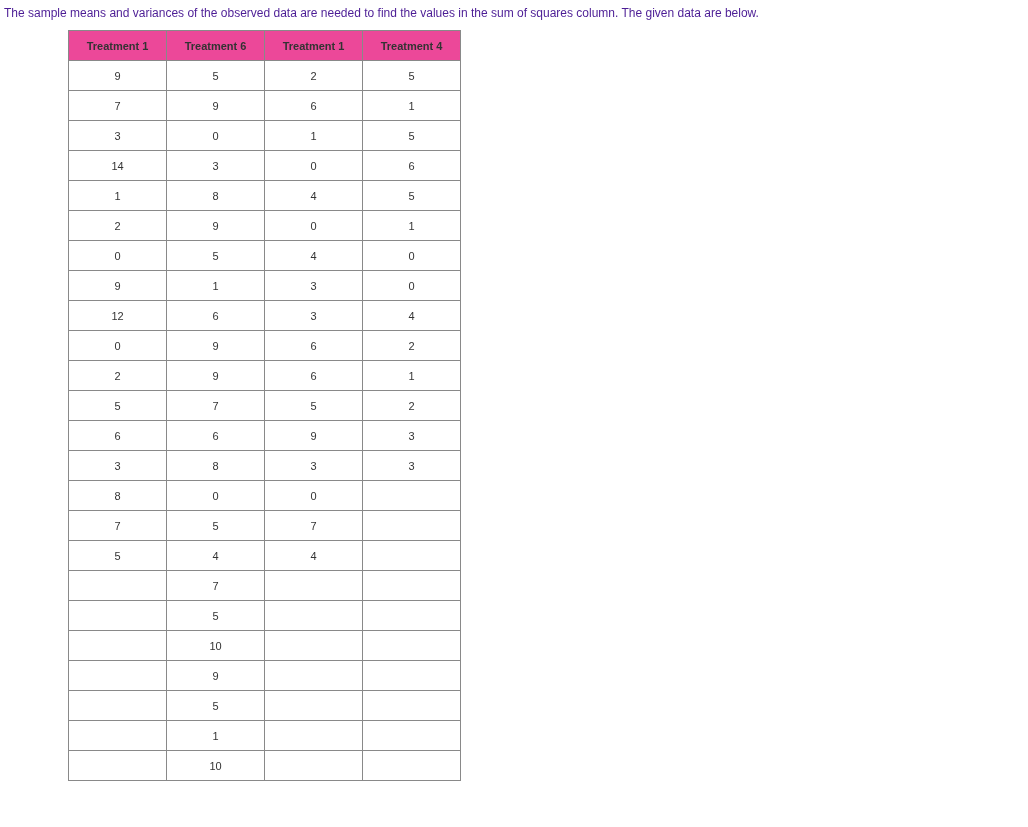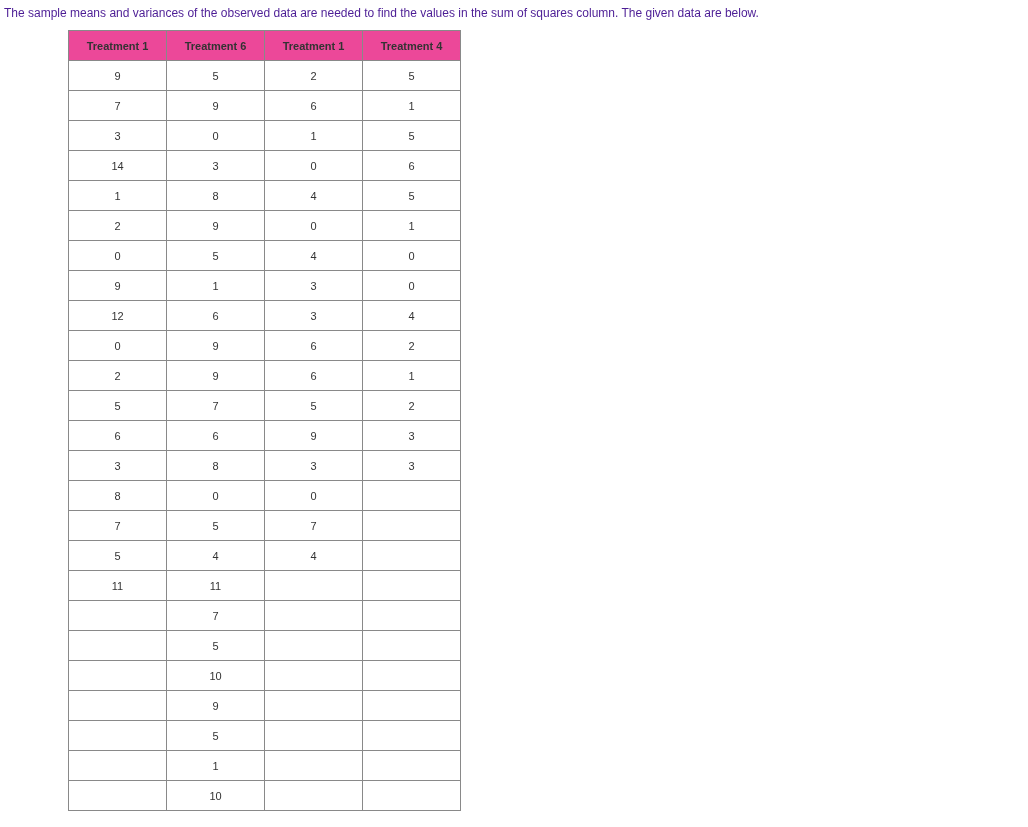--- a/index.html
+++ b/index.html
@@ -152,26 +152,20 @@
           <td>7</td>
           <td></td>
         </tr>
         <tr>
           <td>5</td>
           <td>4</td>
           <td>4</td>
           <td></td>
         </tr>
         <tr>
-          <td>11</td>
-          <td>11</td>
-          <td></td>
-          <td></td>
-        </tr>
-        <tr>
           <td></td>
           <td>7</td>
           <td></td>
           <td></td>
         </tr>
         <tr>
           <td></td>
           <td>5</td>
           <td></td>
           <td></td>

